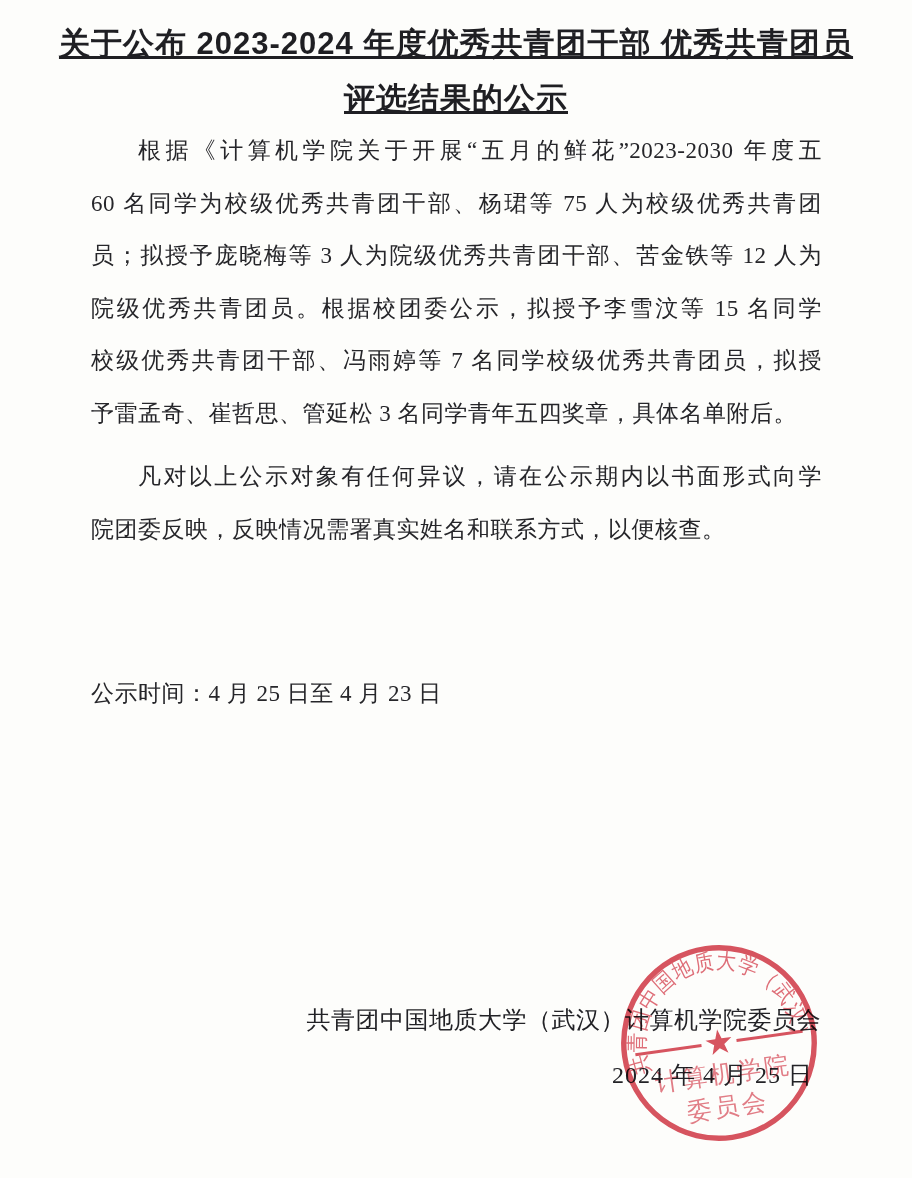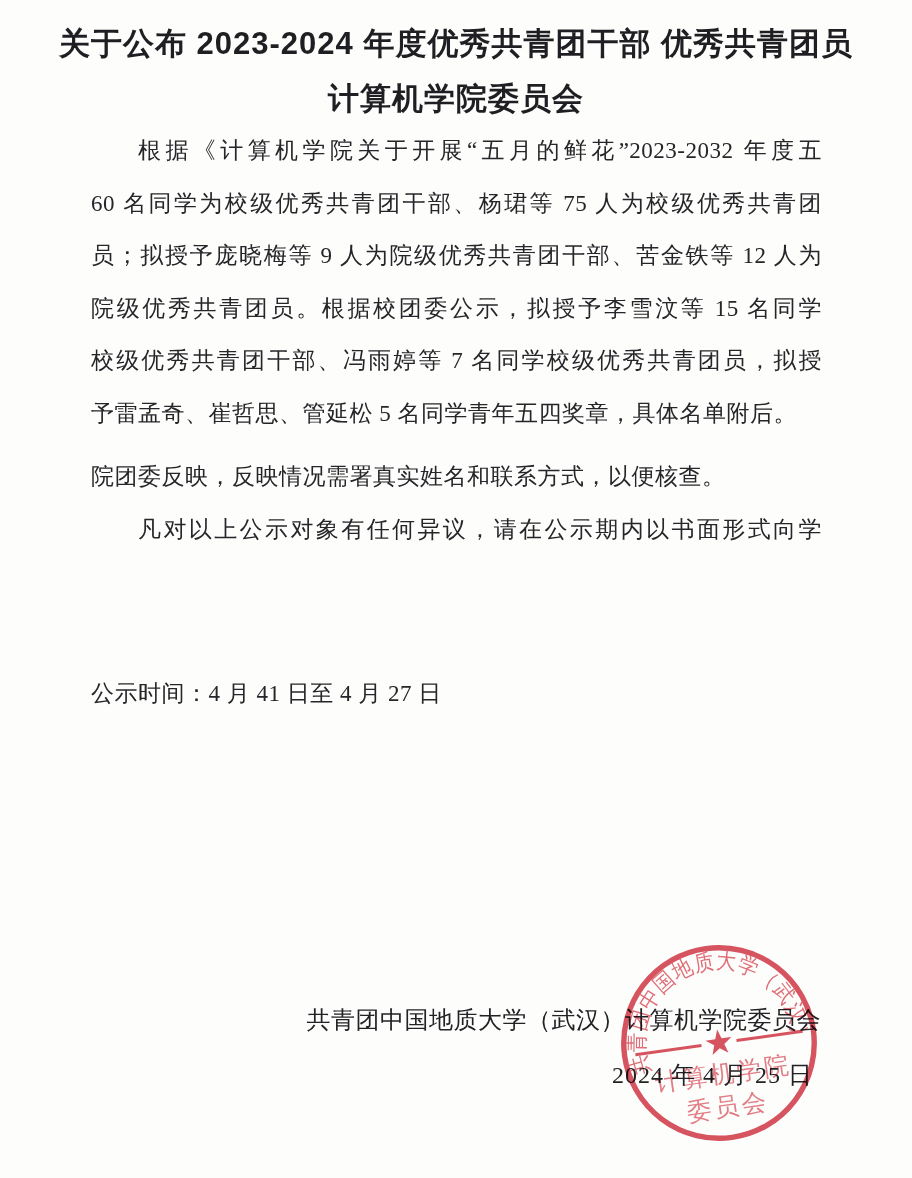--- a/index.html
+++ b/index.html
@@ -19,20 +19,21 @@
     top: 16px;
     left: 0;
     width: 100%;
     text-align: center;
     font-family: "Liberation Sans", "DejaVu Sans", sans-serif;
     font-weight: 700;
     font-size: 31px;
     line-height: 55px;
     letter-spacing: 1px;
     color: #1f1f23;
+    text-decoration: underline;
   }
   .title-line { display: block; }
   .body-text {
     position: absolute;
     left: 91px;
     top: 125px;
     width: 731px;
     font-size: 23px;
     letter-spacing: 0.5px;
   }
@@ -88,40 +89,40 @@
   }
   .stamp text { font-family: "Liberation Sans", "DejaVu Sans", sans-serif; }
 </style>
 </head>
 <body>
 
 <div class="page">
 
   <h1 class="title">
     <span class="title-line">关于公布 2023-2024 年度优秀共青团干部 优秀共青团员</span>
-    <span class="title-line">计算机学院委员会</span>
+    <span class="title-line">评选结果的公示</span>
   </h1>
 
   <div class="body-text">
     <p class="para1">
-      <span class="line jl indent">根据《计算机学院关于开展“五月的鲜花”2023-2032 年度五</span>
+      <span class="line jl indent">根据《计算机学院关于开展“五月的鲜花”2023-2030 年度五</span>
       <span class="line jl">60 名同学为校级优秀共青团干部、杨珺等 75 人为校级优秀共青团</span>
-      <span class="line jl">员；拟授予庞晓梅等 9 人为院级优秀共青团干部、苦金铁等 12 人为</span>
+      <span class="line jl">员；拟授予庞晓梅等 3 人为院级优秀共青团干部、苦金铁等 12 人为</span>
       <span class="line jl">院级优秀共青团员。根据校团委公示，拟授予李雪汶等 15 名同学</span>
       <span class="line jl">校级优秀共青团干部、冯雨婷等 7 名同学校级优秀共青团员，拟授</span>
-      <span class="line">予雷孟奇、崔哲思、管延松 5 名同学青年五四奖章，具体名单附后。</span>
+      <span class="line">予雷孟奇、崔哲思、管延松 3 名同学青年五四奖章，具体名单附后。</span>
     </p>
     <p class="para2">
+      <span class="line jl indent">凡对以上公示对象有任何异议，请在公示期内以书面形式向学</span>
       <span class="line">院团委反映，反映情况需署真实姓名和联系方式，以便核查。</span>
-      <span class="line jl indent">凡对以上公示对象有任何异议，请在公示期内以书面形式向学</span>
     </p>
   </div>
 
   <div class="info-block">
-    <span class="line">公示时间：4 月 41 日至 4 月 27 日</span>
+    <span class="line">公示时间：4 月 25 日至 4 月 23 日</span>
   </div>
 
   <div class="signature">共青团中国地质大学（武汉）计算机学院委员会</div>
   <div class="sign-date">2024 年 4 月 25 日</div>
 
   <svg class="stamp" viewBox="0 0 220 220" aria-hidden="true">
     <circle cx="110" cy="110" r="97" fill="none" stroke="#d4414e" stroke-width="5.5"></circle>
     <path id="seal-arc" d="M 36.6 129.7 A 76 76 0 1 1 183.4 129.7" fill="none"></path>
     <text font-size="23" fill="#dd5f6b" letter-spacing="1">
       <textPath href="#seal-arc" startOffset="0" textLength="272" lengthAdjust="spacingAndGlyphs">共青团中国地质大学（武汉）</textPath>

